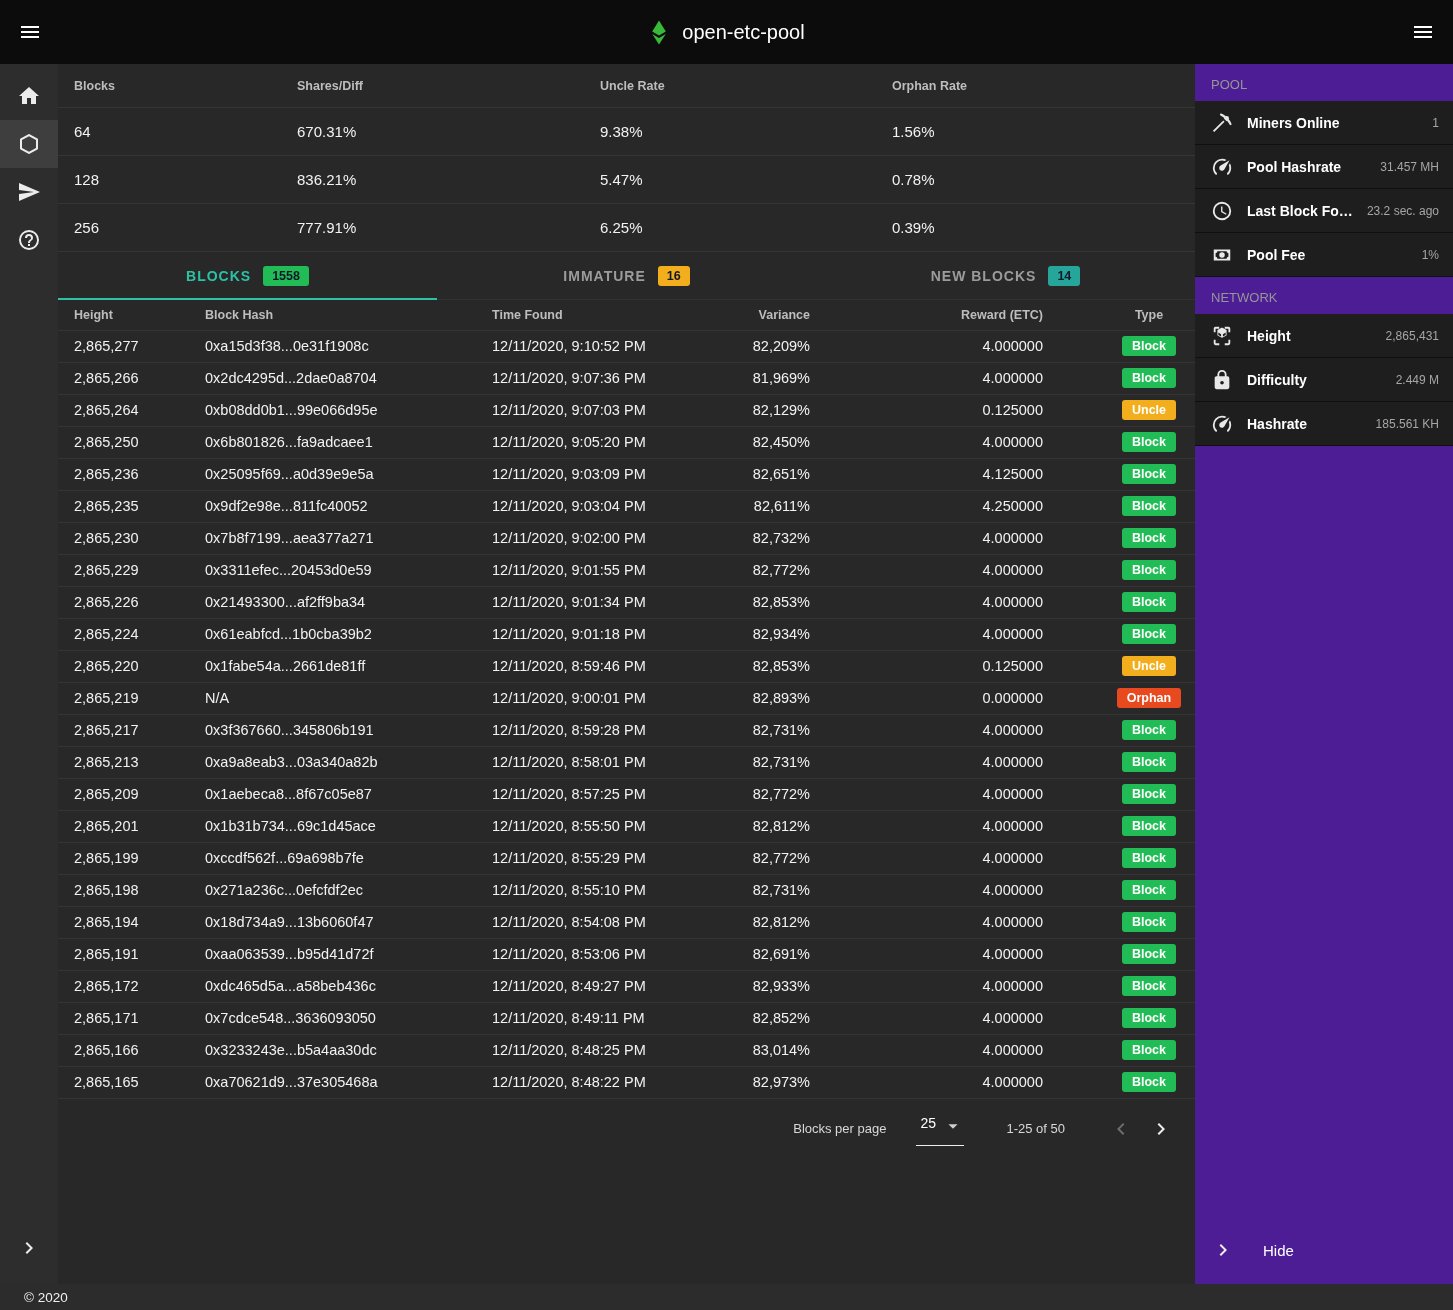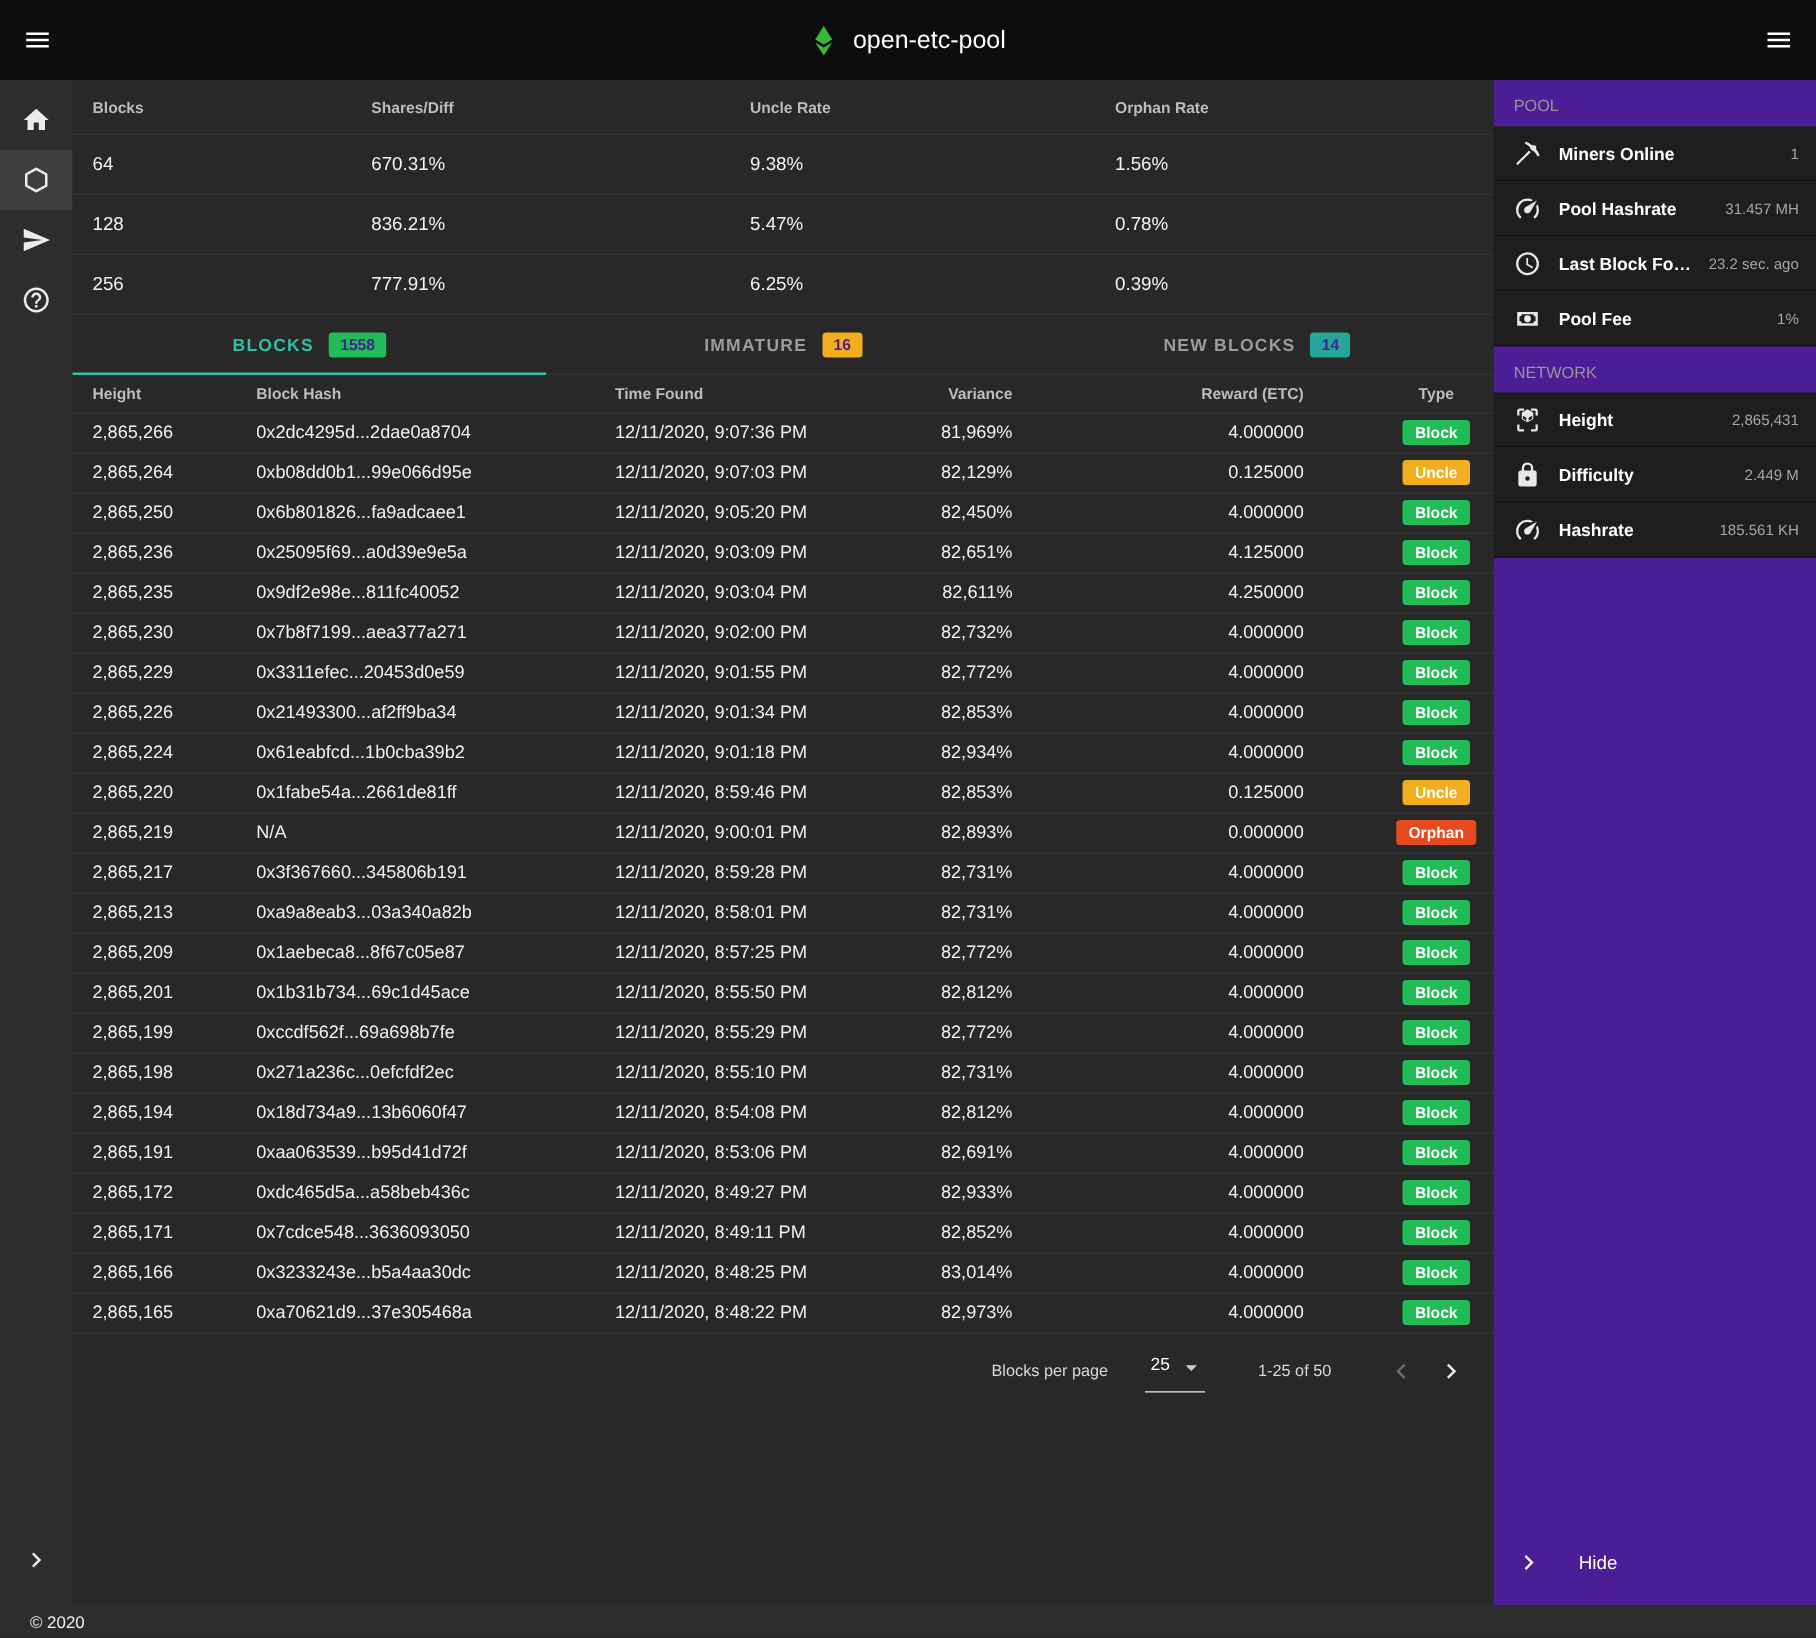--- a/index.html
+++ b/index.html
@@ -35,21 +35,21 @@
   .stats-cell:nth-child(1){width:223px;}
   .stats-cell:nth-child(2){width:303px;}
   .stats-cell:nth-child(3){width:292px;}
   .stats-cell:nth-child(4){flex:1;}
 
   
   .tabs{display:flex;height:48px;border-bottom:1px solid #323232;}
   .tab{flex:1;display:flex;align-items:center;justify-content:center;gap:12px;font-size:14px;font-weight:bold;letter-spacing:1px;color:#9c9c9c;cursor:pointer;position:relative;}
   .tab.active{color:var(--accent);}
   .tab.active::after{content:"";position:absolute;left:0;right:0;bottom:-1px;height:2px;background:var(--accent);}
-  .badge{display:inline-block;padding:3px 9px;border-radius:3px;font-size:12.5px;font-weight:bold;color:#4c1d95;letter-spacing:0;}
+  .badge{display:inline-block;padding:3px 9px;border-radius:3px;font-size:12.5px;font-weight:bold;color:#0f172a;letter-spacing:0;}
   .badge-green{background:var(--green);}
   .badge-amber{background:var(--amber);}
   .badge-teal{background:var(--teal);}
 
   
   table.blocks{width:100%;border-collapse:collapse;table-layout:fixed;}
   .blocks th{height:30px;font-size:12.5px;font-weight:bold;color:#bdbdbd;text-align:left;}
   .blocks td{height:32px;font-size:14.5px;color:#f2f2f2;border-top:1px solid #343434;}
   .blocks .c0{width:147px;padding-left:16px;}
   .blocks .c1{width:287px;}
@@ -187,20 +187,28 @@
               <th class="c0">Height</th>
               <th class="c1">Block Hash</th>
               <th class="c2">Time Found</th>
               <th class="c3">Variance</th>
               <th class="c4">Reward (ETC)</th>
               <th class="c5">Type</th>
             </tr>
           </thead>
         <tbody id="blocks-body">
             <tr>
+              <td class="c0">2,865,277</td>
+              <td class="c1">0xa15d3f38...0e31f1908c</td>
+              <td class="c2">12/11/2020, 9:10:52 PM</td>
+              <td class="c3">82,209%</td>
+              <td class="c4">4.000000</td>
+              <td class="c5"><span class="type-badge type-block">Block</span></td>
+            </tr>
+            <tr>
               <td class="c0">2,865,266</td>
               <td class="c1">0x2dc4295d...2dae0a8704</td>
               <td class="c2">12/11/2020, 9:07:36 PM</td>
               <td class="c3">81,969%</td>
               <td class="c4">4.000000</td>
               <td class="c5"><span class="type-badge type-block">Block</span></td>
             </tr>
             <tr>
               <td class="c0">2,865,264</td>
               <td class="c1">0xb08dd0b1...99e066d95e</td>

